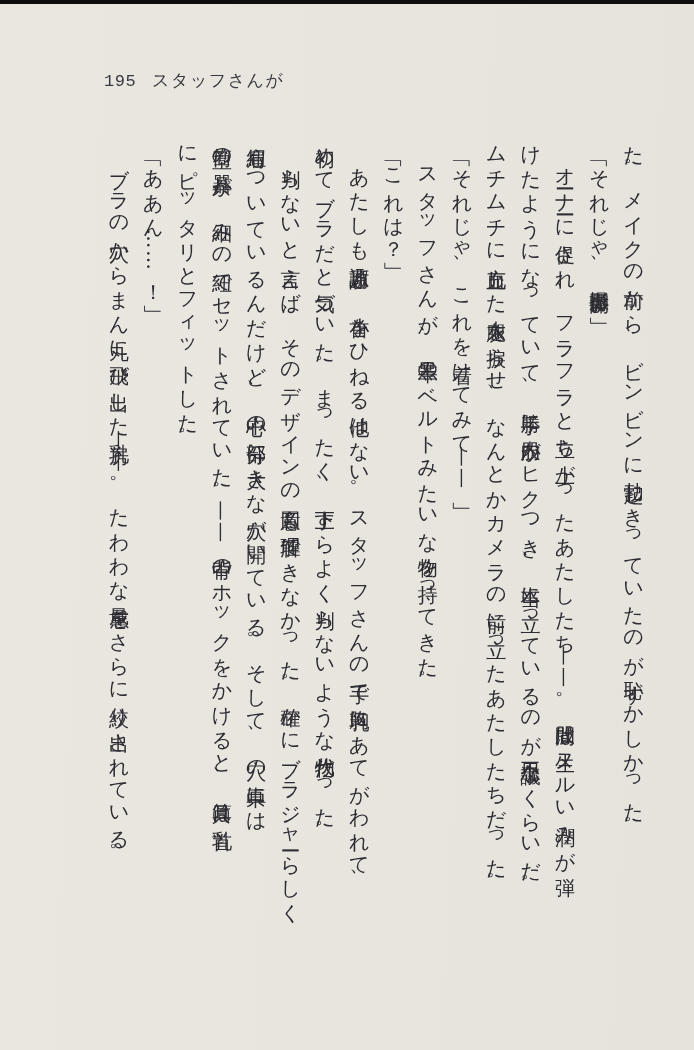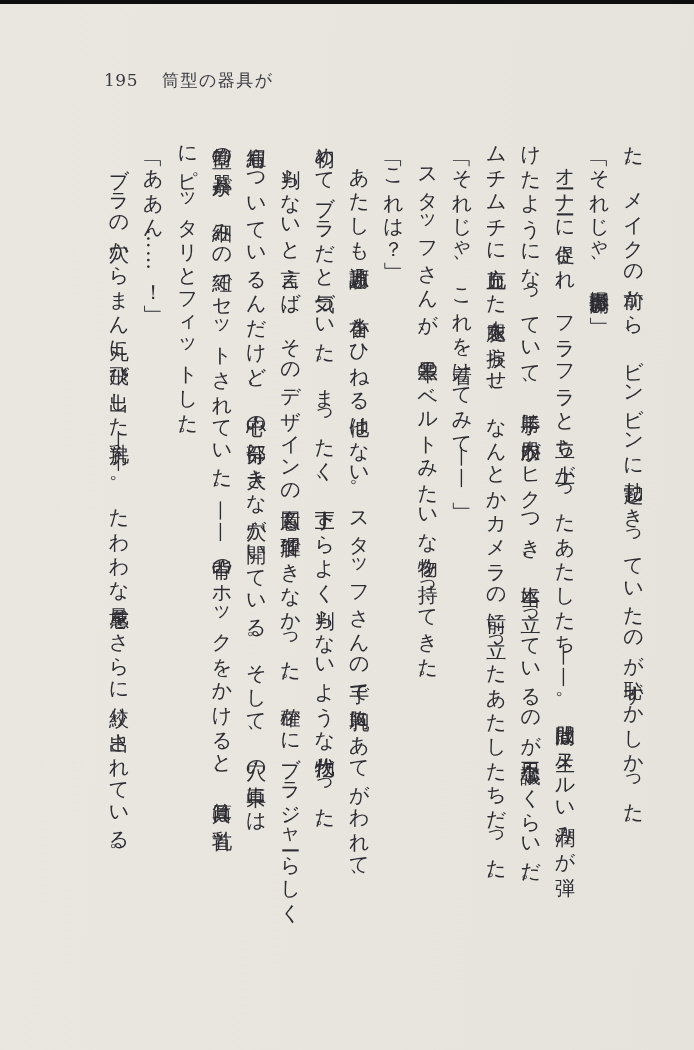--- a/index.html
+++ b/index.html
@@ -23,22 +23,23 @@
   .running-header {
     position: absolute;
     top: 69px;
     left: 104px;
     font-size: 17px;
     color: #3a393f;
     letter-spacing: 1.5px;
     white-space: nowrap;
   }
   .running-header .pagenum {
-    margin-right: 24px;
+    margin-right: 16px;
     letter-spacing: 0.5px;
+    font-family: Liberation Mono, monospace;
   }
   .text-block {
     position: absolute;
     top: 132px;
     right: 50px;
     height: 890px;
     display: flex;
     flex-direction: row-reverse;
     gap: 13.3px;
   }
@@ -55,21 +56,21 @@
   .col.indent {
     padding-top: 21.5px;
   }
 </style>
 </head>
 <body>
 
 <div class="top-edge"></div>
 
 <div class="running-header">
-  <span class="pagenum">195</span><span>筒型の器具が</span>
+  <span class="pagenum">195</span><span>スタッフさんが</span>
 </div>
 
 <div class="text-block">
   <div class="col">た。メイクの前から、ビンビンに勃起しきっていたのが恥ずかしかった。</div>
   <div class="col indent">「それじゃ、撮影再開よ」</div>
   <div class="col indent">オーナーに促され、フラフラと立ち上がったあたしたち——。股間は生ヌルい潤みが弾</div>
   <div class="col">けたようになっていて、勝手に内股がヒクつき、本当に立っているのが不思議なくらいだ。</div>
   <div class="col">ムチムチに充血した太腿を捩らせ、なんとかカメラの前に立ったあたしたちだった。</div>
   <div class="col indent">「それじゃ、これを着けてみて——」</div>
   <div class="col indent">スタッフさんが、黒革のベルトみたいな物を持ってきた。</div>

